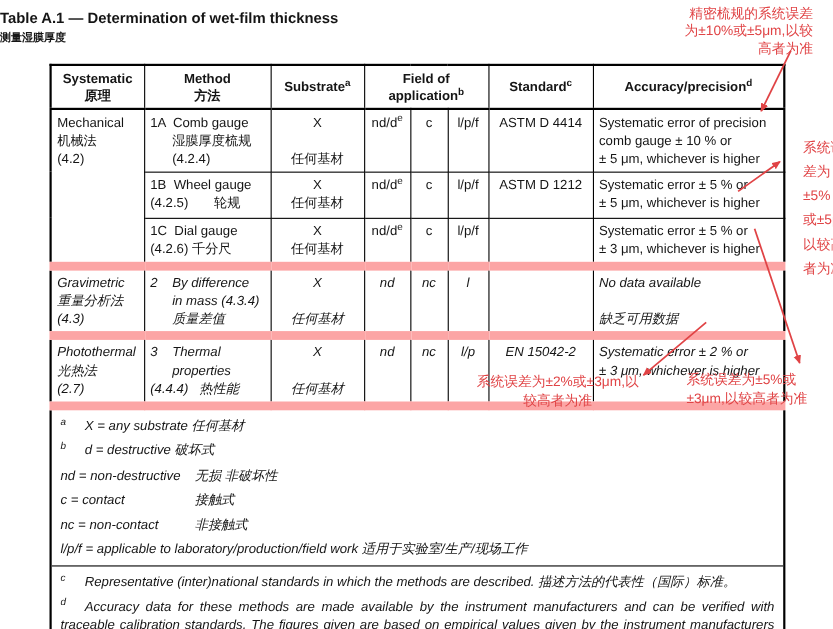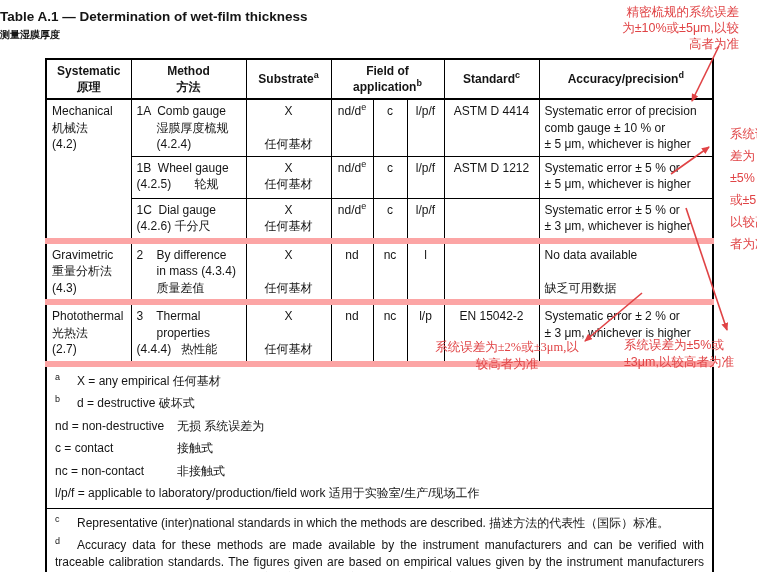--- a/index.html
+++ b/index.html
@@ -5,34 +5,34 @@
   html,body{margin:0;padding:0;background:#fff;}
   body{width:757px;height:572px;font-family:"Liberation Sans","DejaVu Sans",sans-serif;color:#151515;}
   .page{position:relative;width:757px;height:572px;overflow:hidden;}
   .pre{white-space:pre-wrap;}
   .title{position:absolute;top:8px;left:0;width:600px;text-align:left;font-weight:bold;font-size:13.5px;line-height:18px;}
   .title .zh{font-size:10px;}
   table.main{position:absolute;left:45px;top:58px;width:667px;border-collapse:collapse;table-layout:fixed;}
   table.main{border:2px solid #000;}
   table.main td,table.main th{border:1px solid #000;padding:3px 5px;vertical-align:top;font-size:12px;line-height:16.5px;overflow:hidden;}
   table.main th{font-weight:bold;text-align:center;vertical-align:middle;border-bottom:2px solid #000;line-height:16px;}
-  tr.grp>td{border-top:6px solid #fca5a5;}
+  tr.grp>td{border-top:8px solid #fca5a5;font-style:italic;}
   td.ctr{text-align:center;}
   td.acc{font-size:12.3px;padding-left:6px;}
   sup{font-size:9px;vertical-align:super;line-height:0;}
   .fn-cell{padding:6px 8px 4px 8px !important;font-size:11.6px;line-height:15px;}
   .fn-line{margin:0 0 6px 0;}
   .fn-sup{display:inline-block;width:22px;font-size:9px;vertical-align:super;}
   .fn-abbr{display:inline-block;width:122px;}
   .fn-sep{border-top:1px solid #000;margin:2px -8px 6px -8px;}
   .fn-para{text-align:justify;margin:0 0 4px 0;}
   .ann{position:absolute;color:var(--annotation-red,#e04345);font-size:12.5px;line-height:17px;white-space:pre-line;}
   #ann-top{top:4px;right:18px;width:146px;text-align:right;line-height:16px;}
   #ann-right{top:123px;left:730px;width:48px;line-height:22px;}
-  #ann-bl{top:339px;left:430px;width:154px;text-align:center;font-family:Liberation Serif, serif;}
+  #ann-bl{top:339px;left:430px;width:154px;text-align:center;}
   #ann-br{top:337px;left:624px;width:145px;}
   svg.arrows{position:absolute;left:0;top:0;pointer-events:none;}
 </style>
 </head>
 <body>
 
 <div class="page">
 
   <div class="title">
     <div class="en">Table A.1 — Determination of wet-film thickness</div>
@@ -136,23 +136,23 @@
 任何基材</td>
         <td class="ctr"><span>nd</span><sup></sup></td>
         <td class="ctr">nc</td>
         <td class="ctr">l/p</td>
         <td class="ctr">EN 15042-2</td>
         <td class="acc pre">Systematic error ± 2 % or
 ± 3 μm, whichever is higher</td>
       </tr>
       <tr class="grp">
         <td colspan="8" class="fn-cell">
-          <div class="fn-line"><sup class="fn-sup">a</sup><span>X = any empirical  任何基材</span></div>
+          <div class="fn-line"><sup class="fn-sup">a</sup><span>X = any substrate  任何基材</span></div>
           <div class="fn-line"><sup class="fn-sup">b</sup><span>d = destructive  破坏式</span></div>
-          <div class="fn-line"><span class="fn-abbr">nd = non-destructive</span><span>无损  系统误差为</span></div>
+          <div class="fn-line"><span class="fn-abbr">nd = non-destructive</span><span>无损  非破坏性</span></div>
           <div class="fn-line"><span class="fn-abbr">c = contact</span><span>接触式</span></div>
           <div class="fn-line"><span class="fn-abbr">nc = non-contact</span><span>非接触式</span></div>
           <div class="fn-line">l/p/f = applicable to laboratory/production/field work 适用于实验室/生产/现场工作</div>
           <div class="fn-sep"></div>
           <div class="fn-line"><sup class="fn-sup">c</sup><span>Representative (inter)national standards in which the methods are described. 描述方法的代表性（国际）标准。</span></div>
           <div class="fn-para"><sup class="fn-sup">d</sup><span>Accuracy data for these methods are made available by the instrument manufacturers and can be verified with traceable calibration standards. The figures given are based on empirical values given by the instrument manufacturers and by users. Variations are possible.  这些方法的精准度数据由仪器制造商提供，并且可以使用可追溯的校准标准进行验证。给出的数据基于仪器制造商和用户给出的经验值。 可以改变。</span></div>
 
         </td>
       </tr>
     </tbody>

